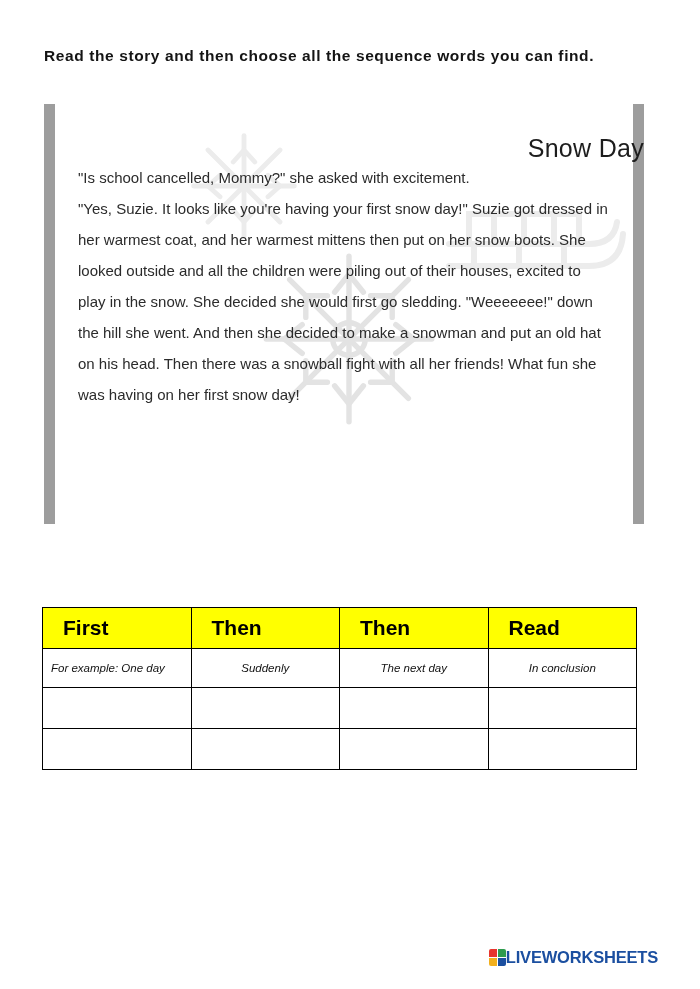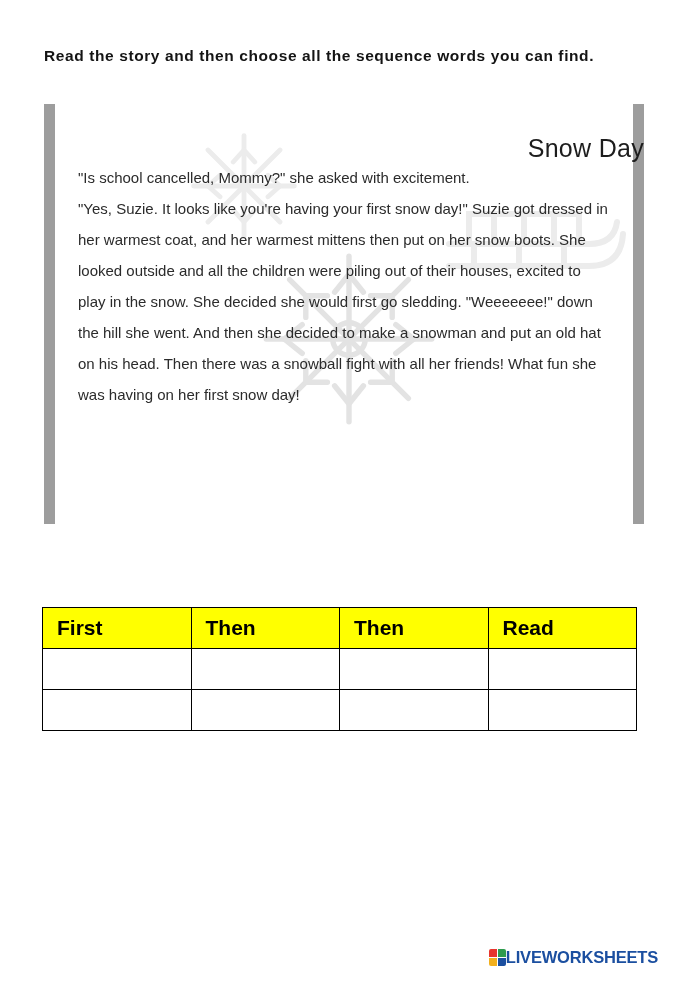--- a/index.html
+++ b/index.html
@@ -123,21 +123,21 @@
     width: 614px;
   }
   table.seq {
     border-collapse: collapse;
     width: 595px;
     table-layout: fixed;
   }
   table.seq td, table.seq th {
     border: 1px solid #000;
     height: 42px;
-    padding: 0 14px;
+    padding: 0 20px;
     vertical-align: middle;
   }
   table.seq th {
     background: #ffff00;
     text-align: left;
     font-size: 21px;
     font-weight: bold;
     height: 40px;
     color: #000;
   }
@@ -248,20 +248,26 @@
       <thead>
         <tr>
           <th>First</th>
           <th>Then</th>
           <th>Then</th>
           <th>Read</th>
         </tr>
       </thead>
       <tbody>
         <tr>
+          <td class="example first-col">For example: One day</td>
+          <td class="example">Suddenly</td>
+          <td class="example">The next day</td>
+          <td class="example">In conclusion</td>
+        </tr>
+        <tr>
           <td class="blank"></td>
           <td class="blank"></td>
           <td class="blank"></td>
           <td class="blank"></td>
         </tr>
         <tr>
           <td class="blank"></td>
           <td class="blank"></td>
           <td class="blank"></td>
           <td class="blank"></td>

